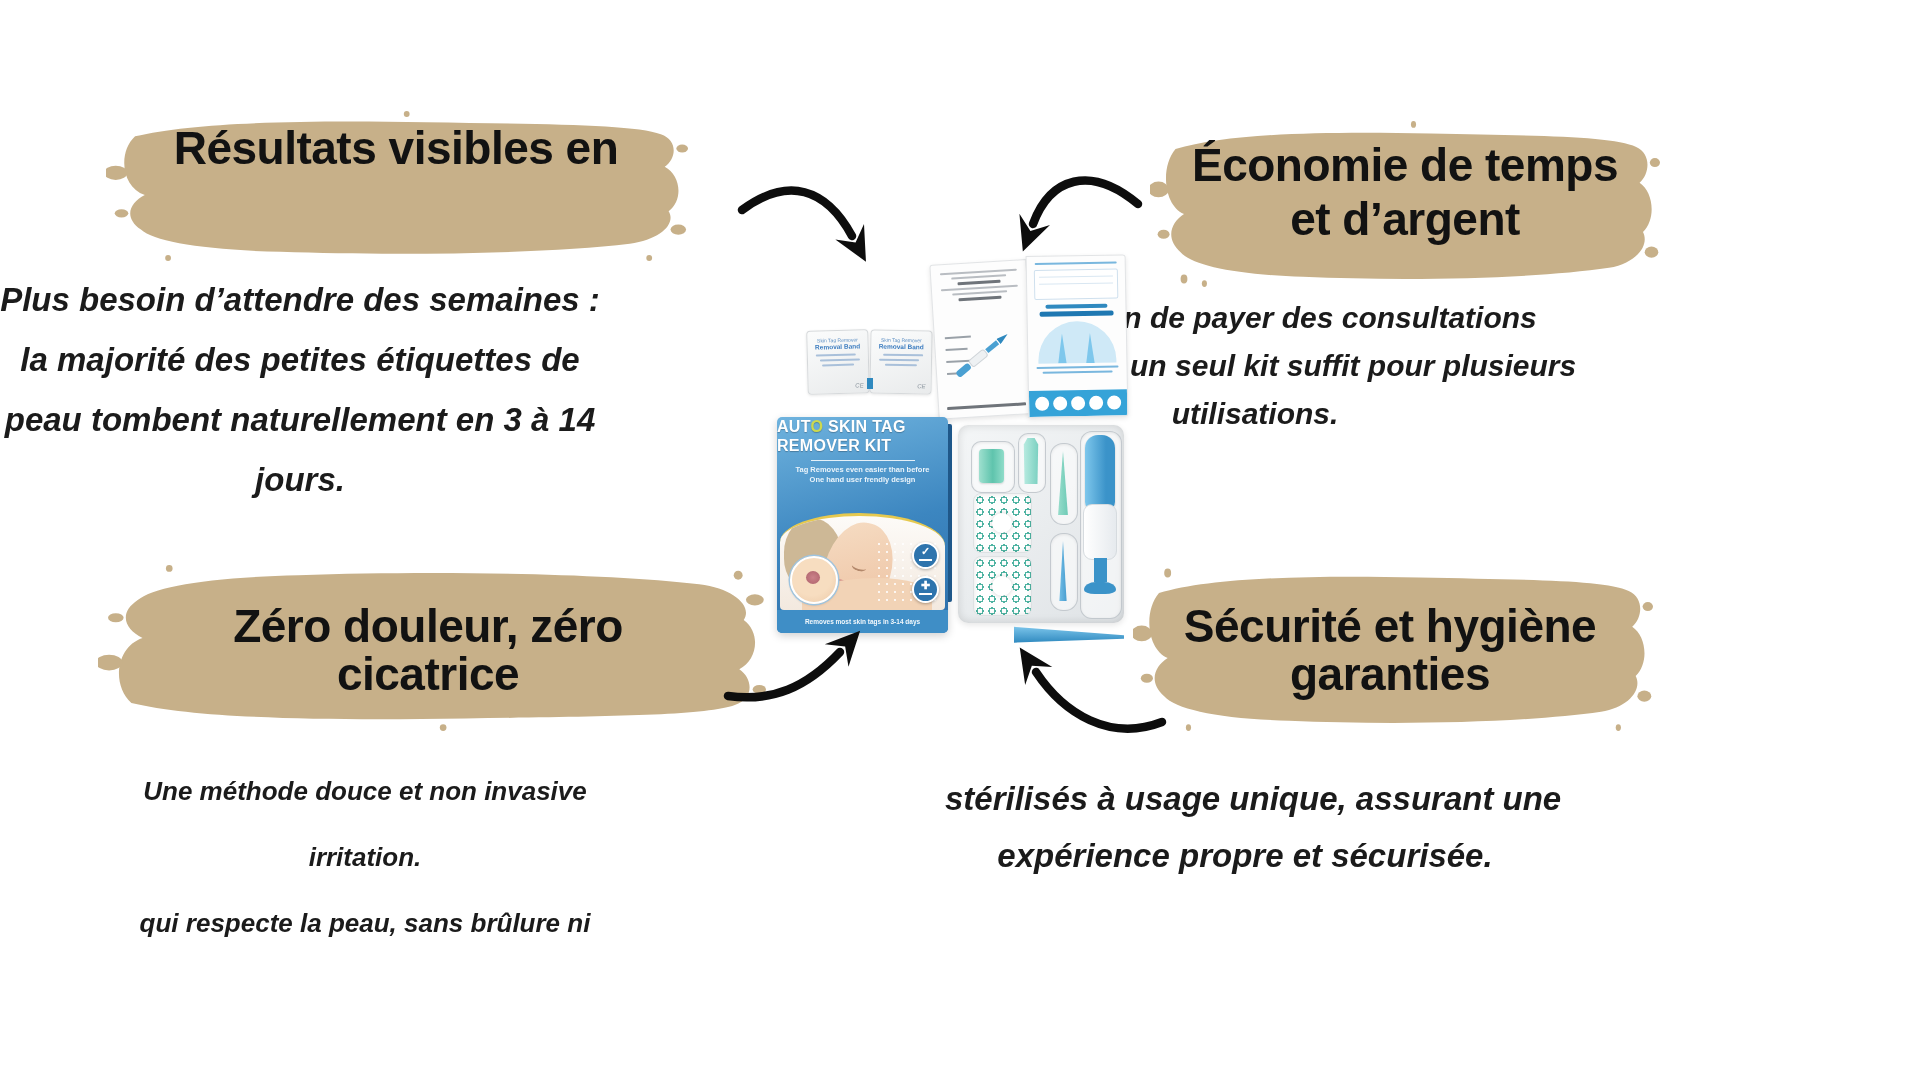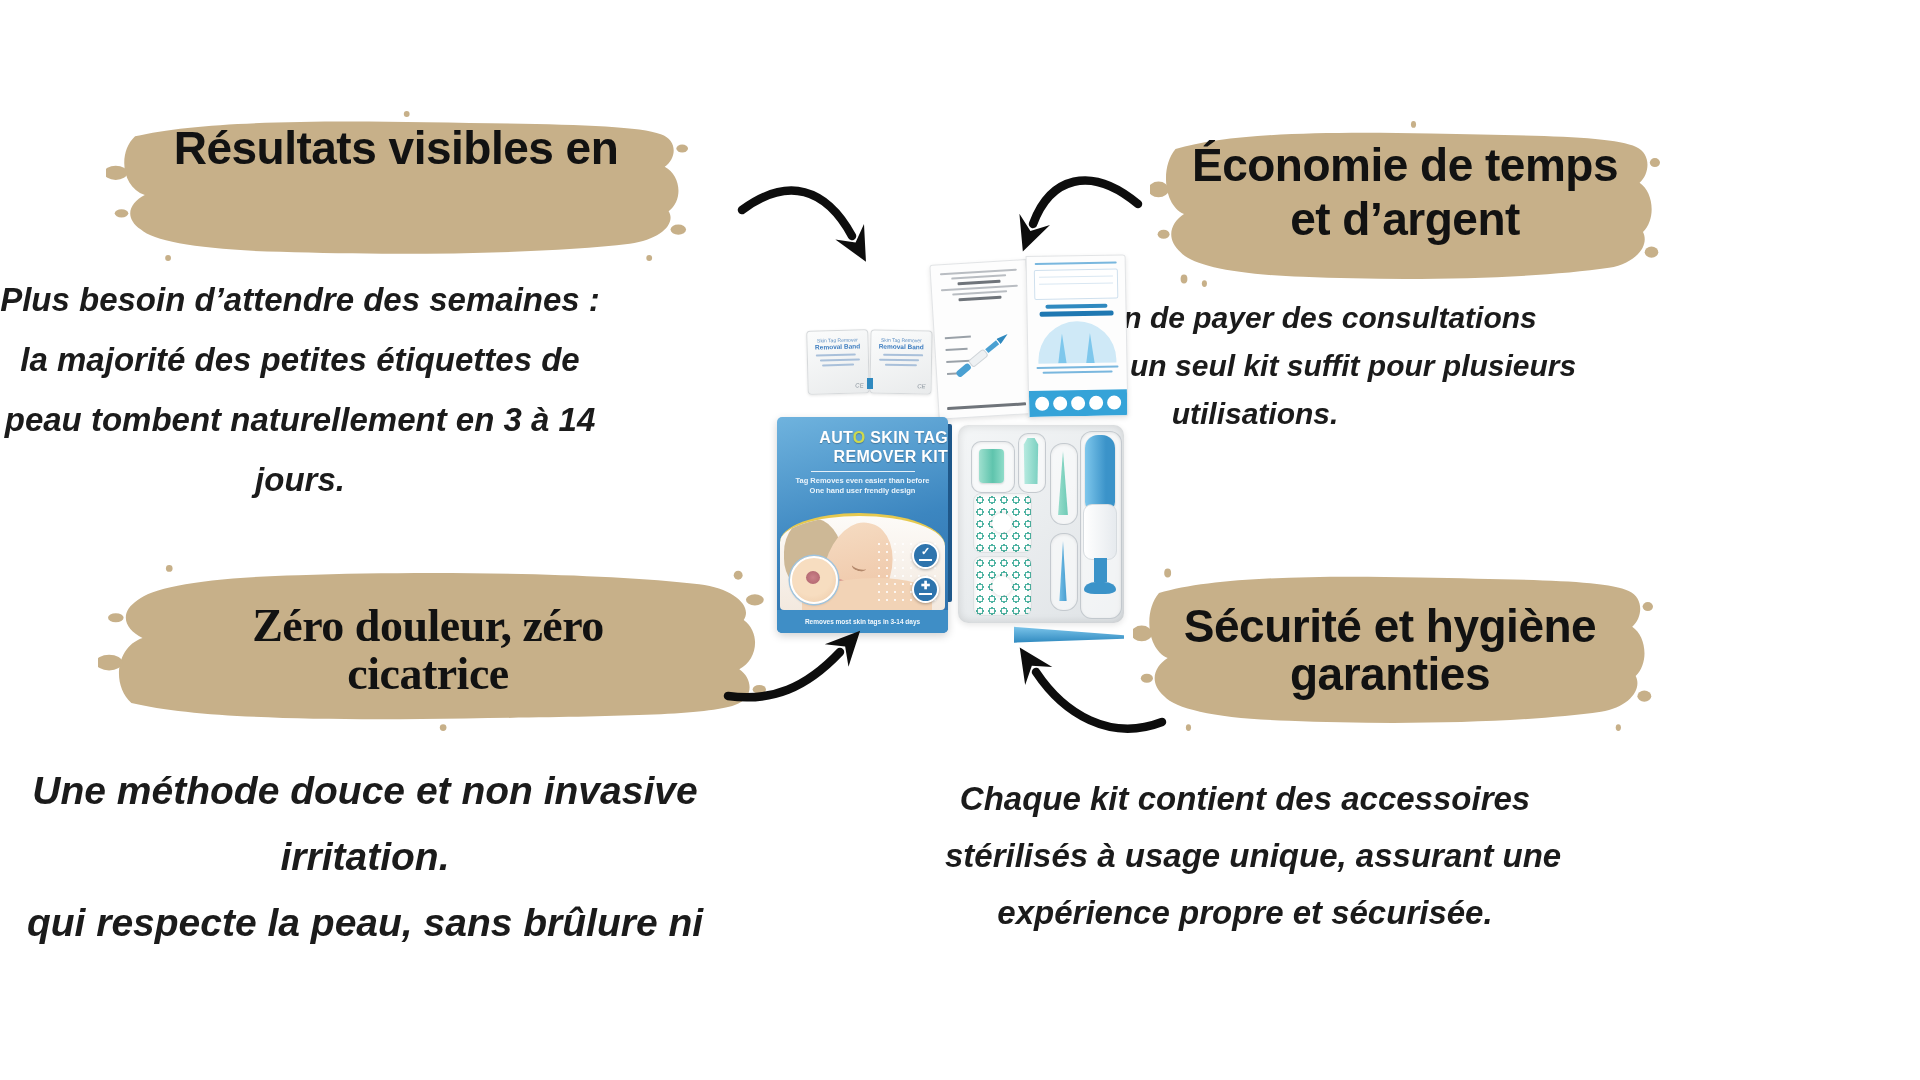--- a/index.html
+++ b/index.html
@@ -24,21 +24,21 @@
   .heading div{white-space:nowrap;}
 
   
   .copy{
     position:absolute;z-index:2;text-align:center;
     font-weight:bold;color:#1b1b1b;
   }
   .copy div{white-space:nowrap;font-style:italic;}
   .copy-tl{font-size:33px;line-height:60px;}
   .copy-tr{font-size:30px;line-height:48px;}
-  .copy-bl{font-size:39px;line-height:66px;}
+  .copy-bl{font-size:26px;line-height:66px;}
   .copy-br{font-size:33px;line-height:57px;}
 
   
   #arrows{position:absolute;left:0;top:0;width:1920px;height:1080px;z-index:4;pointer-events:none;}
 
   
   .sachets{left:807px;top:330px;width:128px;height:67px;z-index:2;}
   .sachet{
     position:absolute;top:0;width:62px;height:64px;
     background:linear-gradient(160deg,#fbfcfc,#e9ebec);
@@ -81,21 +81,21 @@
   .icon-row .ic{width:14px;height:14px;background:#ffffff;border-radius:50%;}
 
   
   .box-spine{left:941px;top:424px;width:11px;height:178px;z-index:1;
     background:linear-gradient(90deg,#2b6ba3,#1f5a8f);border-radius:2px;}
   .product-box{
     left:777px;top:417px;width:171px;height:216px;z-index:3;
     background:linear-gradient(165deg,#6fb3de 0%,#3c86c0 52%,#2d6ea9 100%);
     border-radius:5px;box-shadow:0 3px 8px rgba(0,0,0,.18);overflow:hidden;
   }
-  .box-title{margin-top:11px;text-align:right;font-weight:bold;font-size:16px;line-height:19px;color:#ffffff;letter-spacing:.3px;text-shadow:0 1px 1px rgba(0,0,0,.25);}
+  .box-title{text-align:left;font-weight:bold;font-size:16px;line-height:19px;color:#ffffff;letter-spacing:.3px;text-shadow:0 1px 1px rgba(0,0,0,.25);}
   .box-title .oo{color:#cdd94e;}
   .box-divider{width:104px;height:1px;background:rgba(255,255,255,.85);margin:5px auto 4px;}
   .box-sub{text-align:center;font-weight:bold;font-size:7.5px;line-height:10px;color:#eaf4fb;}
   .box-photo{
     position:absolute;left:3px;right:3px;top:96px;bottom:23px;
     background:linear-gradient(180deg,#fdfbf8,#f3e9df);
     border-radius:48% 52% 4px 4px / 30% 34% 4px 4px;
     border-top:3px solid #e6c94f;overflow:hidden;
   }
   .hair{position:absolute;left:4px;top:2px;width:58px;height:72px;background:#cdb896;border-radius:55% 60% 45% 50%;}
@@ -214,21 +214,21 @@
   </svg>
 </div>
 
 <div class="heading" style="left:126px;top:121px;width:540px;">
   <div>Résultats visibles en</div>
 </div>
 <div class="heading" style="left:1165px;top:138px;width:480px;">
   <div>Économie de temps</div>
   <div>et d’argent</div>
 </div>
-<div class="heading" style="left:128px;top:602px;width:600px;line-height:48px;font-family:Liberation Serif, serif;">
+<div class="heading" style="left:128px;top:602px;width:600px;line-height:48px;">
   <div>Zéro douleur, zéro</div>
   <div>cicatrice</div>
 </div>
 <div class="heading" style="left:1140px;top:602px;width:500px;line-height:48px;">
   <div>Sécurité et hygiène</div>
   <div>garanties</div>
 </div>
 
 <div class="copy copy-tl" style="left:0px;top:270px;width:600px;">
   <div>Plus besoin d’attendre des semaines :</div>
@@ -240,21 +240,20 @@
   <div>Plus besoin de payer des consultations</div>
   <div>coûteuses : un seul kit suffit pour plusieurs</div>
   <div>utilisations.</div>
 </div>
 <div class="copy copy-bl" style="left:15px;top:758px;width:700px;">
   <div>Une méthode douce et non invasive</div>
   <div>irritation.</div>
   <div>qui respecte la peau, sans brûlure ni</div>
 </div>
 <div class="copy copy-br" style="left:945px;top:770px;width:600px;">
-  <div>Chaque kit contient des accessoires</div>
   <div>stérilisés à usage unique, assurant une</div>
   <div>expérience propre et sécurisée.</div>
 </div>
 
 <svg id="arrows">
   <defs>
     <marker id="ah" viewBox="0 0 12 12" refX="2.5" refY="6" markerWidth="4.6" markerHeight="4.6" orient="auto">
       <path d="M1 1 L11.5 6 L1 11 L4.8 6 Z" fill="#0d0d0d"></path>
     </marker>
   </defs>

